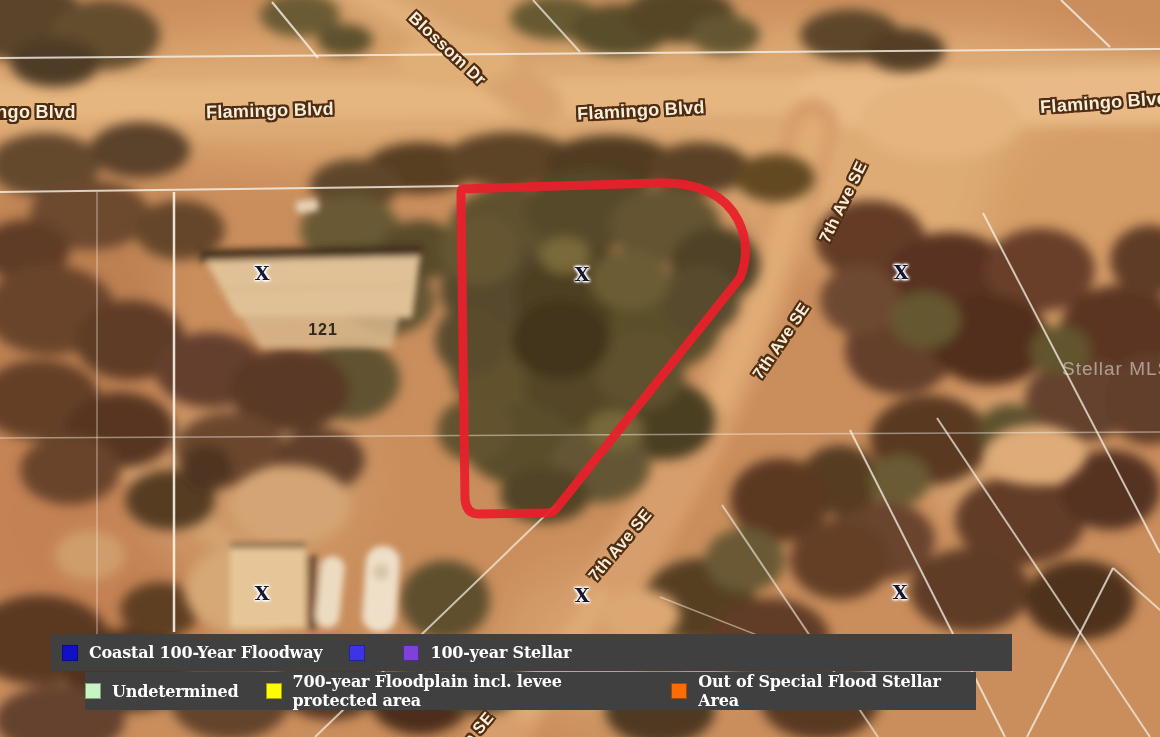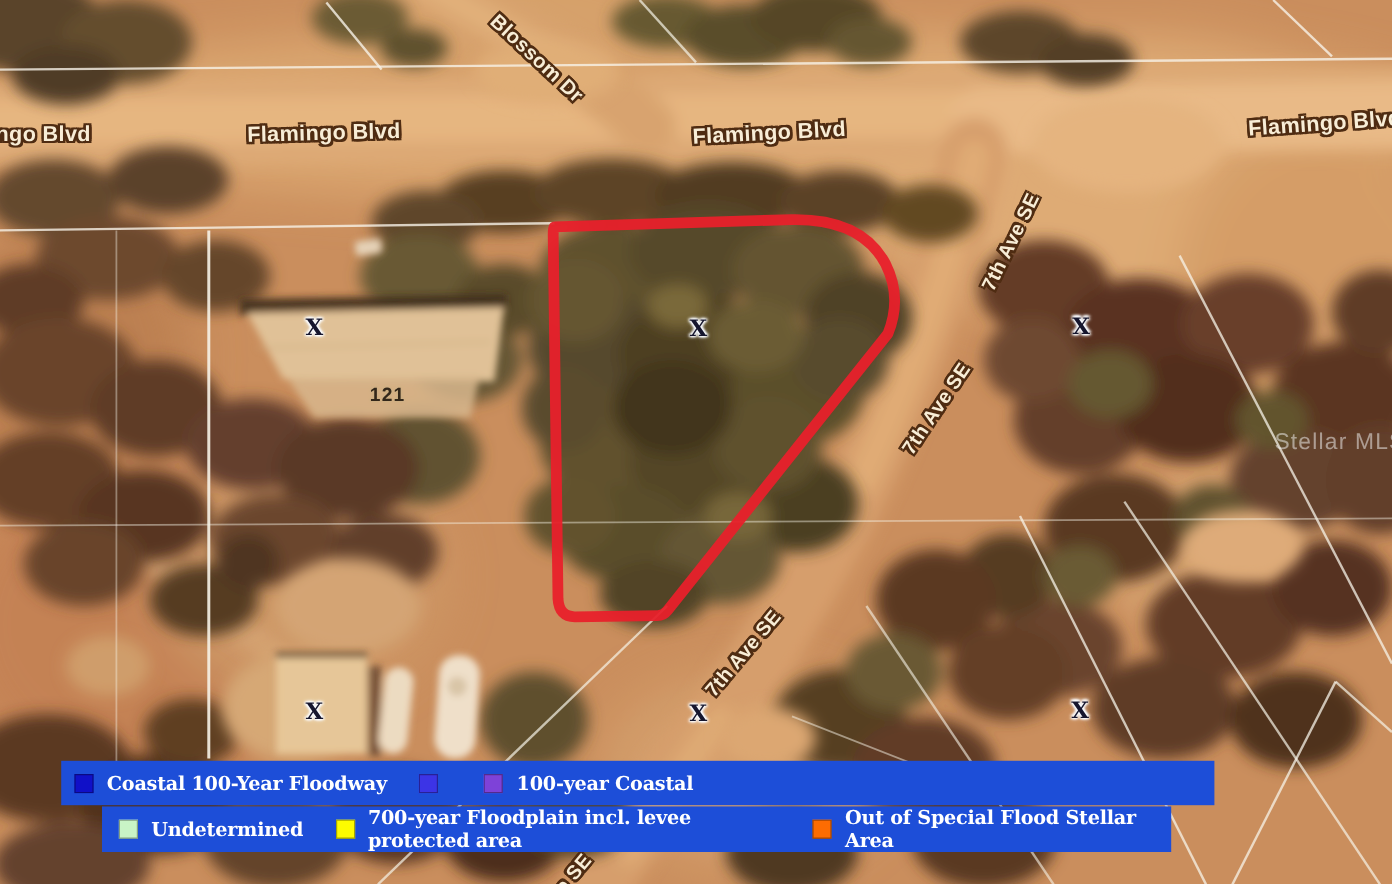--- a/index.html
+++ b/index.html
@@ -22,25 +22,25 @@
       1px 1px 2px #ffffff,-1px -1px 2px #ffffff;}
 
   .house-number{position:absolute;transform:translate(-50%,-50%);font-weight:bold;
     font-size:16px;color:#33271a;letter-spacing:1px;
     text-shadow:0 0 2px #cdb488,0 0 3px #c3a87c;}
 
   .watermark{position:absolute;white-space:nowrap;font-size:19px;letter-spacing:1px;
     color:rgba(242,242,242,.52);font-weight:400;}
 
   
-  .legend-row{position:absolute;display:flex;align-items:center;background:#1d4ed8;
+  .legend-row{position:absolute;display:flex;align-items:center;background:#404040;
     box-sizing:border-box;color:#fff;font-family:"DejaVu Serif",serif;font-weight:bold;
     font-size:16px;letter-spacing:-0.2px;}
   .legend-row-1{left:51px;top:634px;width:961px;height:37px;padding-left:11px;}
-  .legend-row-2{left:85px;top:672px;width:891px;height:38px;padding-left:14px;}
+  .legend-row-2{left:85px;top:672px;width:891px;height:38px;}
   .legend-item{display:flex;align-items:center;margin-right:27px;}
   .swatch{width:16px;height:16px;margin-right:11px;flex:0 0 auto;box-shadow:inset 0 0 0 1px rgba(0,0,0,.35);}
 </style>
 </head>
 <body>
 
 <div class="screen">
   <div class="map">
 
     <svg class="scene" viewBox="0 0 1160 737" aria-hidden="true">
@@ -254,21 +254,21 @@
   <div class="legend-row legend-row-1">
     <div class="legend-item">
       <span class="swatch" style="background-color: rgb(16, 16, 200);"></span>
       <span class="legend-label">Coastal 100-Year Floodway</span>
     </div>
     <div class="legend-item">
       <span class="swatch" style="background-color: rgb(60, 52, 230);"></span>
     </div>
     <div class="legend-item">
       <span class="swatch" style="background-color: rgb(126, 66, 216);"></span>
-      <span class="legend-label">100-year Coastal</span>
+      <span class="legend-label">100-year Stellar</span>
     </div>
   </div>
 
   <div class="legend-row legend-row-2">
     <div class="legend-item">
       <span class="swatch" style="background-color: rgb(201, 244, 198);"></span>
       <span class="legend-label">Undetermined</span>
     </div>
     <div class="legend-item">
       <span class="swatch" style="background-color: rgb(253, 252, 0);"></span>

